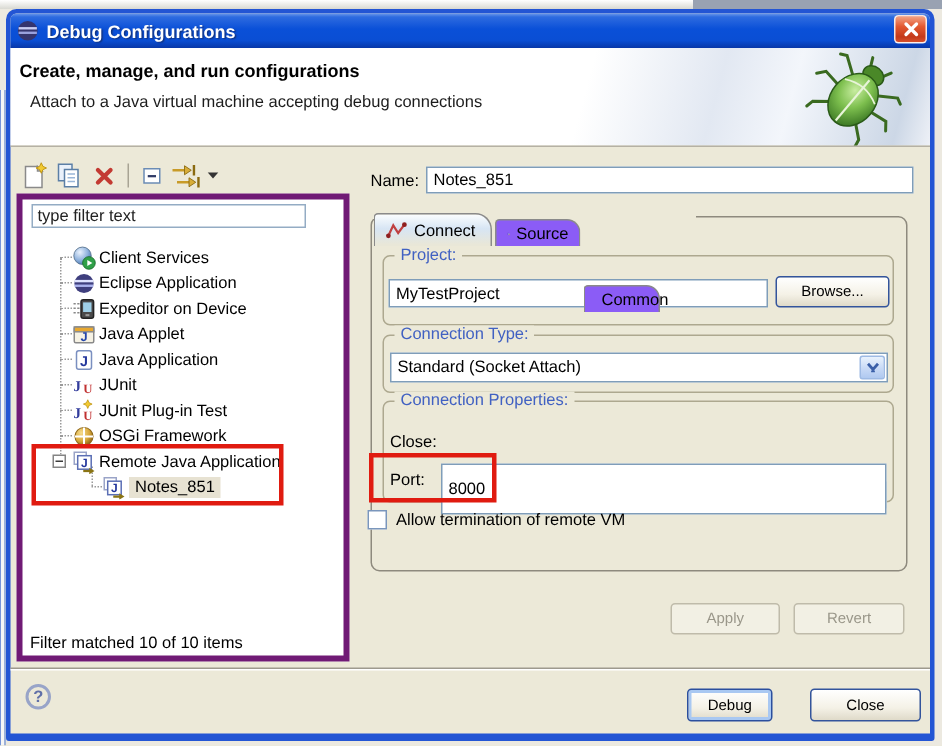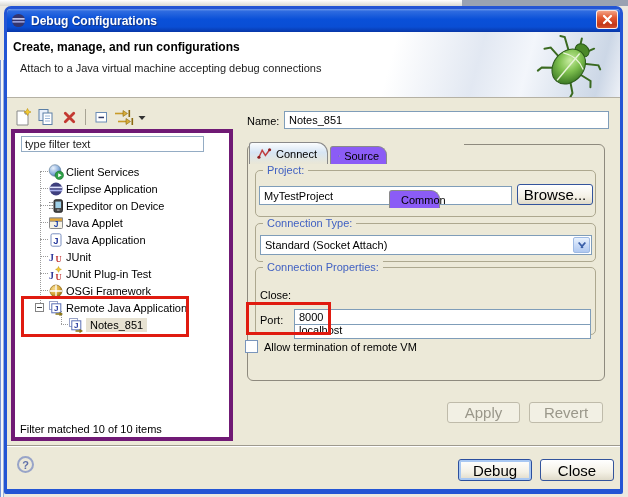--- a/index.html
+++ b/index.html
@@ -87,28 +87,28 @@
 
   .combo { position:absolute; left:253px; top:226px; width:332px; height:20px; border:1px solid #7f9db9;
         background:#fff; display:flex; align-items:center; padding-left:4px; }
   .combo-btn { position:absolute; right:1px; top:1px; bottom:1px; width:17px; border-radius:2px;
         border:1px solid #9ebae4; background:linear-gradient(#e9f2fd 0%, #c7d9f6 55%, #b0c9f0 100%);
         display:flex; align-items:center; justify-content:center; }
 
   .checkbox { position:absolute; left:238px; top:331px; width:13px; height:13px; background:#fff;
         border:1px solid #7a96bc; }
 
-  .btn { position:absolute; border:1px solid #33549c; border-radius:3px; font-family:inherit; font-size:15px;
+  .btn { position:absolute; border:1px solid #33549c; border-radius:3px; font-family:inherit; font-size:10px;
         background:linear-gradient(#ffffff 0%, #f4f1e6 60%, #dfdac9 100%); color:#000;
         display:flex; align-items:center; justify-content:center; }
   .btn.disabled { border-color:#bfbbaa; background:#f2f0e4; color:#9a978a; }
   .btn.browse { left:510px; top:175px; width:76px; height:21px; }
   .btn.apply { left:440px; top:393px; width:73px; height:21px; }
   .btn.revert { left:522px; top:393px; width:74px; height:21px; }
-  .btn.debug { left:451px; top:450px; width:74px; height:22px; border-color:#2b4f9e;
+  .btn.debug { left:451px; top:450px; width:57px; height:22px; border-color:#2b4f9e;
         box-shadow:inset 0 0 0 2px #a9c8f2; }
   .btn.close2 { left:533px; top:450px; width:74px; height:22px; }
 
   .footer-sep { position:absolute; left:0px; top:436px; width:613px; height:2px;
         border-top:1px solid #9e9a8e; border-bottom:1px solid #ffffff; }
   .help { position:absolute; left:10px; top:447px; width:17px; height:17px; border-radius:50%;
         border:2px solid #98a4c8; color:#6070a8; font-weight:bold; font-size:11px;
         display:flex; align-items:center; justify-content:center; background:#fff0; }
 </style>
 </head>
@@ -384,21 +384,21 @@
       </svg>
     </div>
   </div>
 
   <div class="grp p3">
     <span class="grp-label">Connection Properties:</span>
   </div>
   <div class="rlabel" style="left:253px; top:280px;">Close:</div>
   <input class="xp-input" style="left: 287px; top: 275px; width: 297px; height: 18px; margin-top: 37px;" value="localhost">
   <div class="rlabel" style="left:253px; top:305px;">Port:</div>
-  <input class="xp-input" style="left: 287px; top: 300px; width: 297px; height: 16px;" value="8000">
+  <input class="xp-input" style="left: 287px; top: 300px; width: 297px; height: 34px;" value="8000">
   <div class="redbox port"></div>
 
   <div class="checkbox"></div>
   <div class="rlabel" style="left:257px; top:332px;">Allow termination of remote VM</div>
 
   <button class="btn apply disabled">Apply</button>
   <button class="btn revert disabled">Revert</button>
 
   <div class="footer-sep"></div>
   <div class="help">

